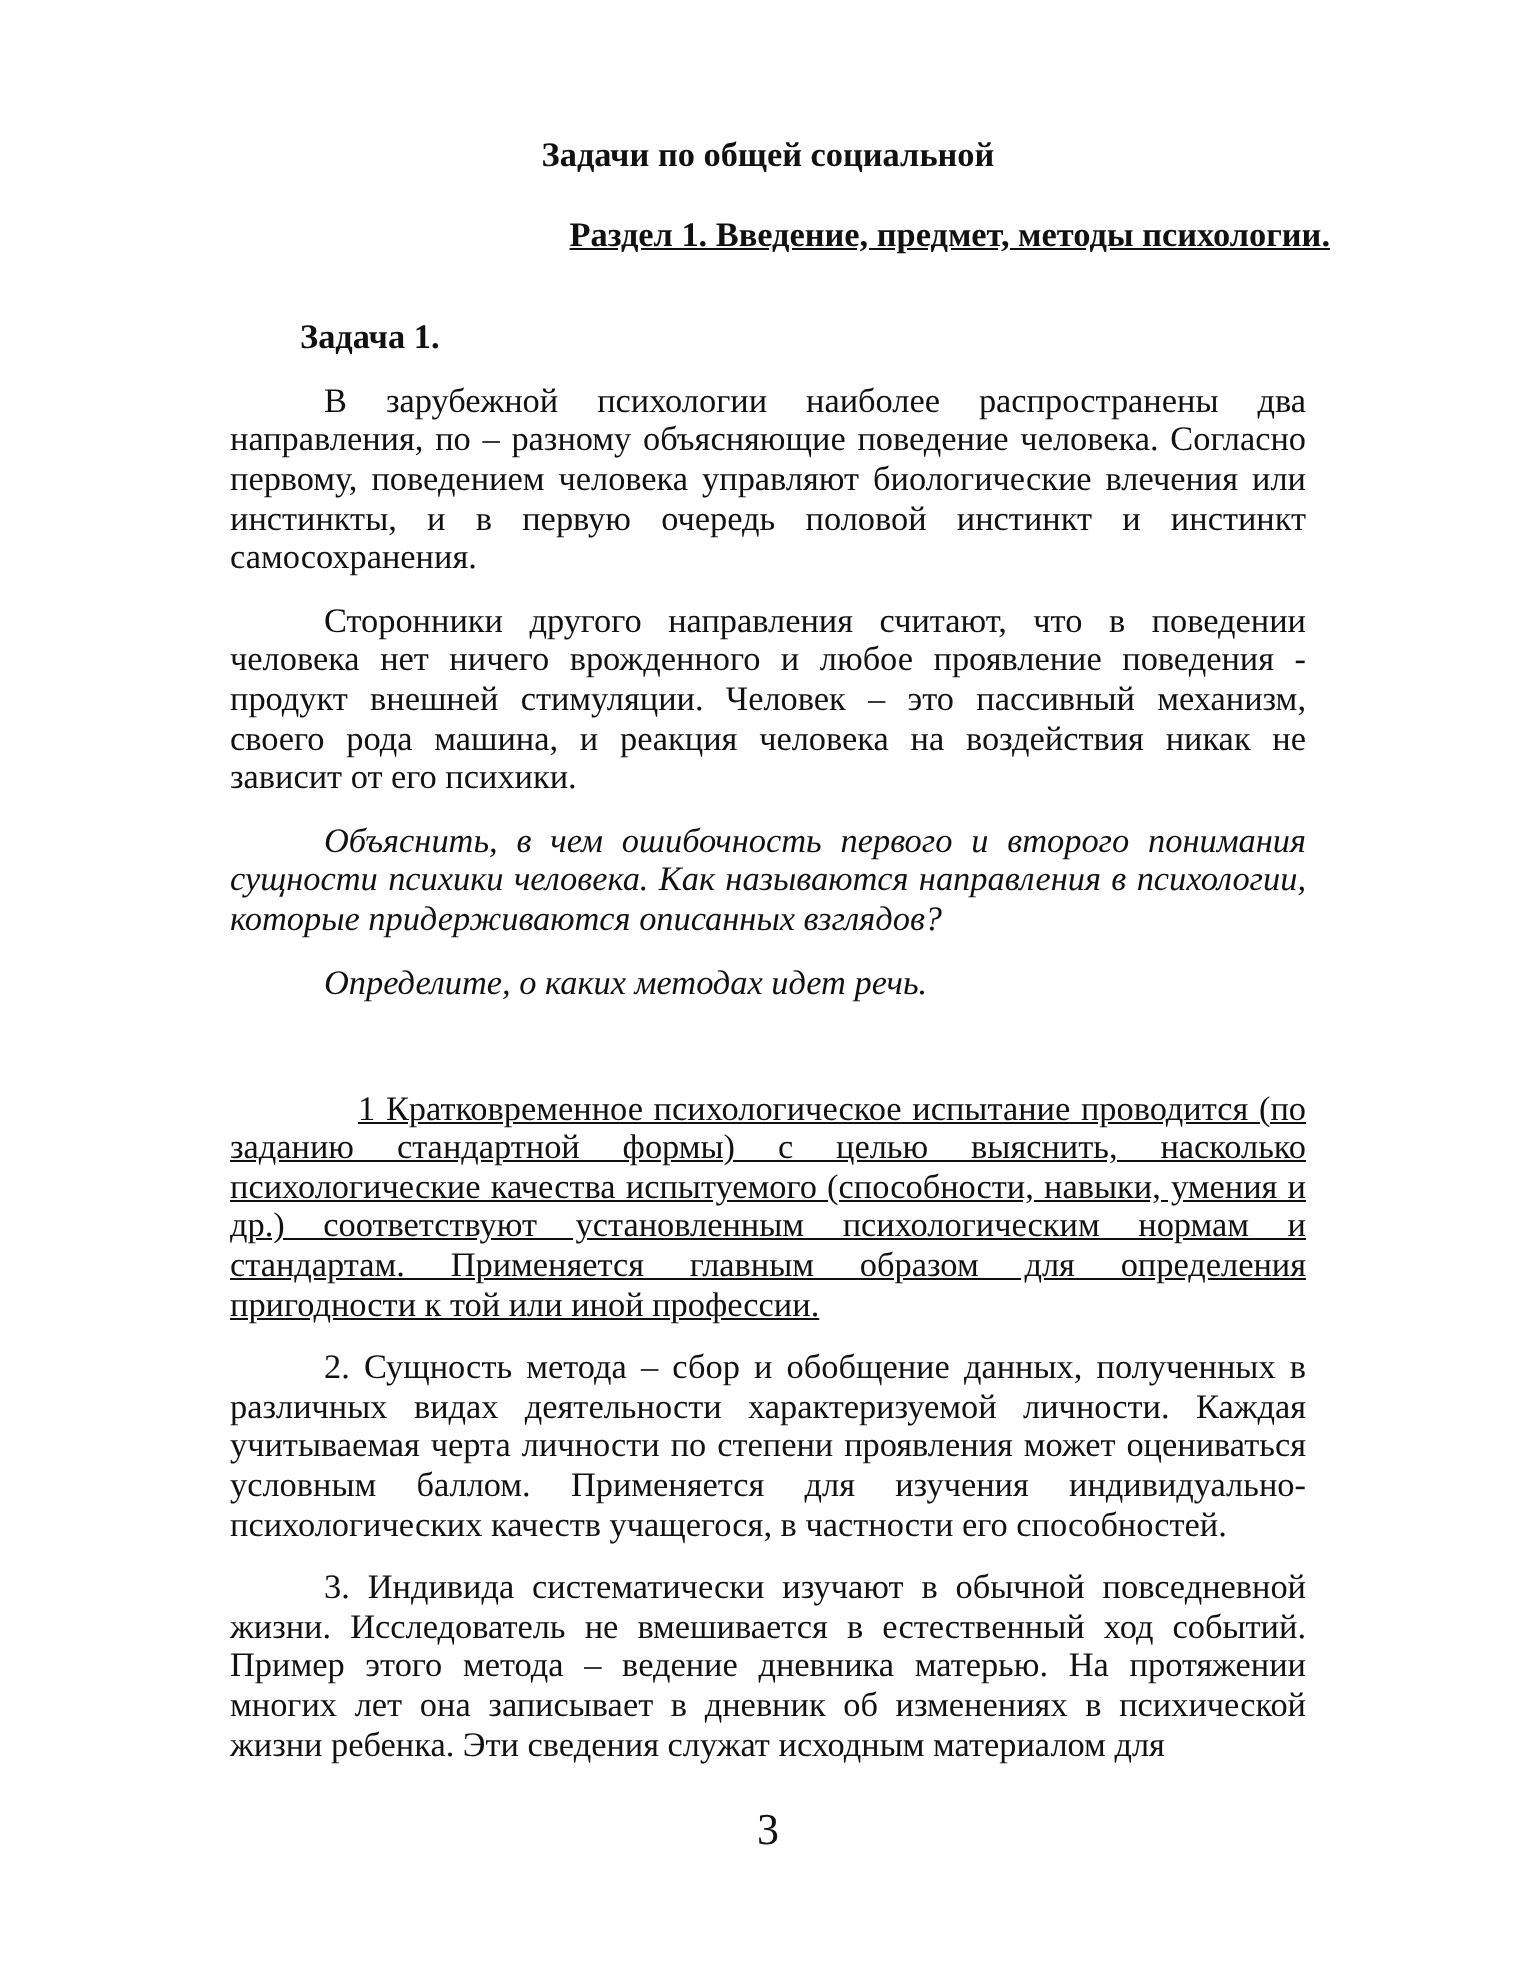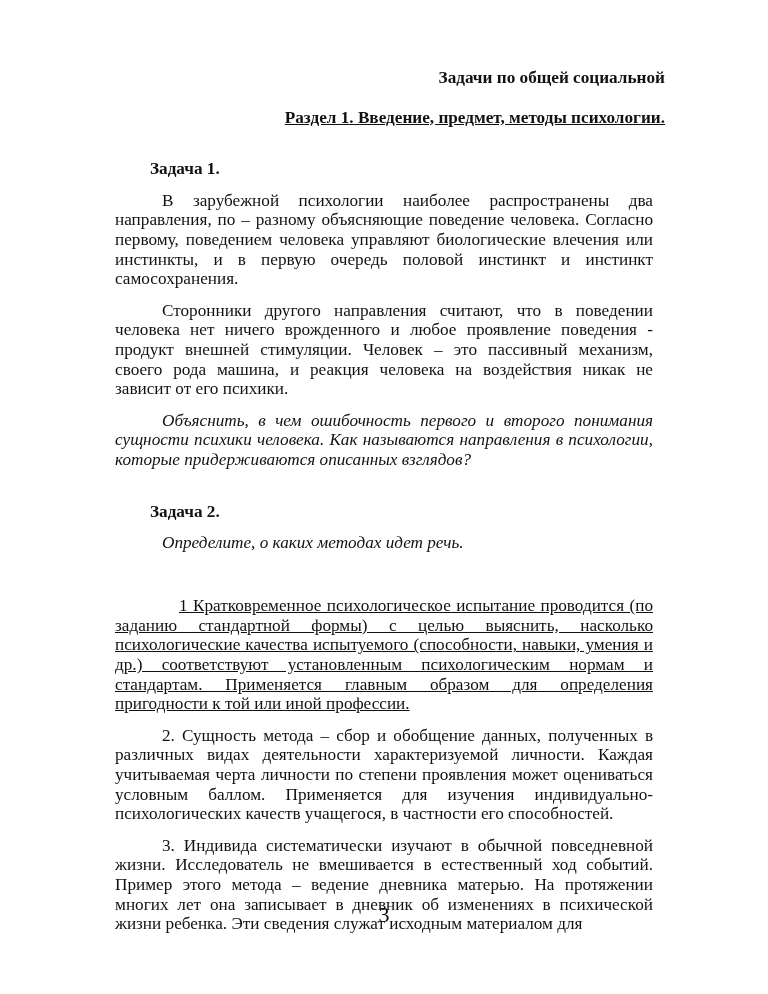--- a/index.html
+++ b/index.html
@@ -5,21 +5,21 @@
   html, body { margin: 0; padding: 0; background: #ffffff; }
   body {
     width: 768px; height: 994px; position: relative; overflow: hidden;
     font-family: "Liberation Serif", serif; color: #111111;
   }
   .page {
     position: absolute; left: 103px; top: 68px; width: 562px;
     font-size: 17.2px; line-height: 19.6px;
   }
   .title {
-    text-align: right; font-weight: bold; margin: 0;
+    text-align: center; font-weight: bold; margin: 0;
   }
   .section {
     text-align: right; font-weight: bold; text-decoration: underline;
     margin: 20px 0 0 0; padding-left: 40px;
   }
   .task-heading {
     font-weight: bold; margin: 32px 0 0 0; text-indent: 47px;
   }
   p.body {
     margin: 12px; text-align: justify; text-indent: 47px;
@@ -41,21 +41,20 @@
   <p class="section">Раздел 1. Введение, предмет, методы психологии.</p>
 
   <div>
     <p class="task-heading">Задача 1.</p>
     <p class="body">В зарубежной психологии наиболее распространены два направления, по – разному объясняющие поведение человека. Согласно первому, поведением человека управляют биологические влечения или инстинкты, и в первую очередь половой инстинкт и инстинкт самосохранения.</p>
     <p class="body">Сторонники другого направления считают, что в поведении человека нет ничего врожденного и любое проявление поведения - продукт внешней стимуляции. Человек – это пассивный механизм, своего рода машина, и реакция человека на воздействия никак не зависит от его психики.</p>
     <p class="body italic">Объяснить, в чем ошибочность первого и второго понимания сущности психики человека. Как называются направления в психологии, которые придерживаются описанных взглядов?</p>
   </div>
 
   <div>
-    <p class="task-heading">Задача 2.</p>
     <p class="body italic">Определите, о каких методах идет речь.</p>
     <div class="spacer"></div>
     <p class="body item1">1 Кратковременное психологическое испытание проводится (по заданию стандартной формы) с целью выяснить, насколько психологические качества испытуемого (способности, навыки, умения и др.) соответствуют установленным психологическим нормам и стандартам. Применяется главным образом для определения пригодности к той или иной профессии.</p>
     <p class="body">2. Сущность метода – сбор и обобщение данных, полученных в различных видах деятельности характеризуемой личности. Каждая учитываемая черта личности по степени проявления может оцениваться условным баллом. Применяется для изучения индивидуально-психологических качеств учащегося, в частности его способностей.</p>
     <p class="body">3. Индивида систематически изучают в обычной повседневной жизни. Исследователь не вмешивается в естественный ход событий. Пример этого метода – ведение дневника матерью. На протяжении многих лет она записывает в дневник об изменениях в психической жизни ребенка. Эти сведения служат исходным материалом для</p>
   </div>
 </div>
 
 <div class="page-number">3</div>
 

